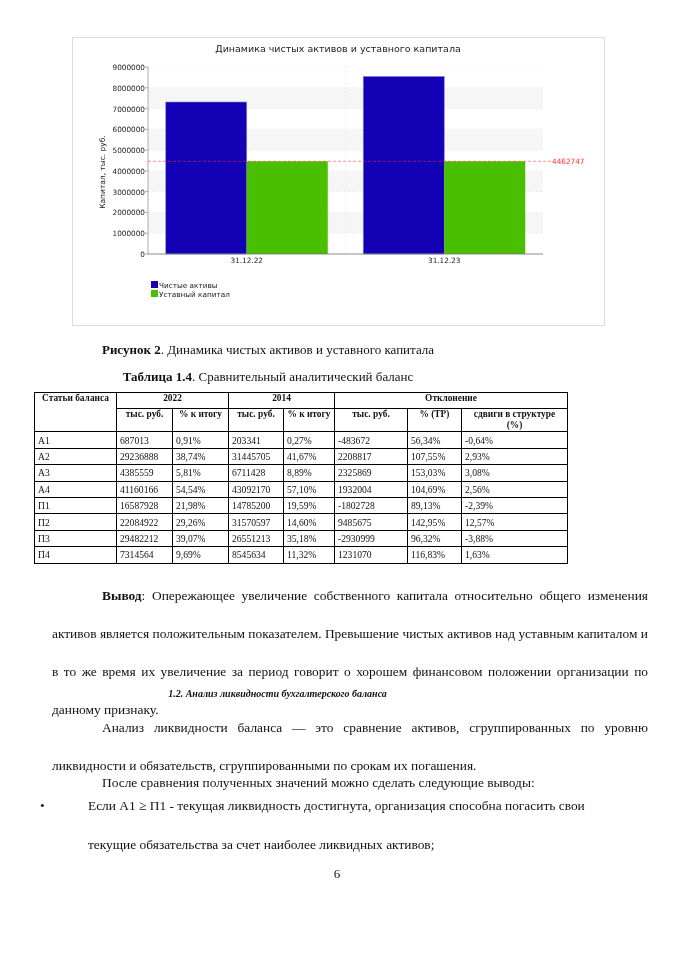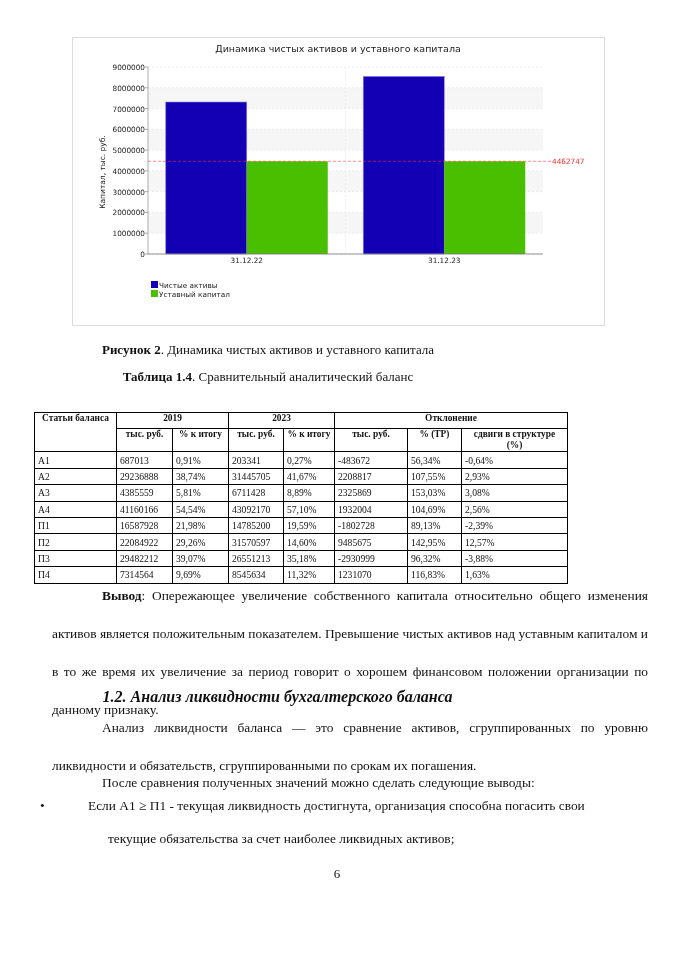--- a/index.html
+++ b/index.html
@@ -4,27 +4,27 @@
 <style>
   html, body { margin: 0; padding: 0; background: #ffffff; }
   body { width: 674px; height: 953px; position: relative; overflow: hidden;
          font-family: "Liberation Serif", serif; color: #111; }
   .chart-box { position: absolute; left: 72px; top: 37px; width: 531px; height: 287px;
                border: 1px solid #dcdcdc; background: #fff; }
   .chart-box svg { position: absolute; left: 0; top: 0; }
   .cap { position: absolute; left: 0; width: 536px; text-align: center; font-size: 13px; }
   .cap b { font-weight: bold; }
   table.bal { position: absolute; left: 34px; top: 392px; border-collapse: collapse;
-              font-family: "Liberation Serif", serif; font-size: 9.6px; margin-top: 20px; }
+              font-family: "Liberation Serif", serif; font-size: 9.6px; }
   table.bal td, table.bal th { border: 1px solid #000; padding: 0 3px; height: 15.4px; line-height: 11px; }
   table.bal th { font-weight: bold; text-align: center; vertical-align: top; font-size: 9.4px; }
   table.bal td { text-align: left; vertical-align: middle; white-space: nowrap; }
   .para { position: absolute; left: 40px; width: 596px; font-size: 13.4px; line-height: 38px; text-align: justify; margin-left: 12px; }
   .para .ind { display: inline-block; width: 50px; }
-  .heading { position: absolute; left: 0; width: 555px; text-align: center; font-size: 16px;
+  .heading { position: absolute; left: 0; width: 555px; text-align: center; font-size: 10px;
              font-weight: bold; font-style: italic; }
   .bullet { position: absolute; left: 40px; font-size: 13.4px; }
   .pagenum { position: absolute; left: 0; width: 674px; text-align: center; top: 866px; font-size: 13px; }
 </style>
 </head>
 <body>
 
 <div class="chart-box">
   <svg id="chart" width="531" height="287" font-family="DejaVu Sans, sans-serif">
     <g id="grid-layer">
@@ -103,22 +103,22 @@
       <col style="width:56px">
       <col style="width:55px">
     <col style="width:51px">
       <col style="width:73px">
       <col style="width:54px">
       <col style="width:106px">
   </colgroup>
   <thead>
     <tr>
       <th rowspan="2">Статьи баланса</th>
-      <th colspan="2">2019</th>
-      <th colspan="2">2023</th>
+      <th colspan="2">2022</th>
+      <th colspan="2">2014</th>
       <th colspan="3">Отклонение</th>
     </tr>
     <tr id="sub-header">
         <th>тыс. руб.</th>
         <th>% к итогу</th>
         <th>тыс. руб.</th>
         <th>% к итогу</th>
         <th>тыс. руб.</th>
         <th>% (ТР)</th>
         <th>сдвиги в структуре (%)</th>
@@ -218,16 +218,16 @@
   <span class="ind"></span><span>Анализ ликвидности баланса — это сравнение активов, сгруппированных по уровню ликвидности и обязательств, сгруппированными по срокам их погашения.</span>
 </div>
 
 <div class="para" style="top:764px;">
   <span class="ind"></span><span>После сравнения полученных значений можно сделать следующие выводы:</span>
 </div>
 
 <div class="bullet" style="top:798px; width:600px;">
   <span style="position:absolute;left:0;top:0;">•</span>
   <div style="position:absolute;left:48px;top:0;white-space:nowrap;">Если А1 ≥ П1 - текущая ликвидность достигнута, организация способна погасить свои</div>
-  <div style="position:absolute;left:48px;top:33px;white-space:nowrap;margin-left:20px;">текущие обязательства за счет наиболее ликвидных активов;</div>
+  <div style="position:absolute;left:48px;top:39px;white-space:nowrap;">текущие обязательства за счет наиболее ликвидных активов;</div>
 </div>
 
 <div class="pagenum">6</div>
 
 </body></html>

